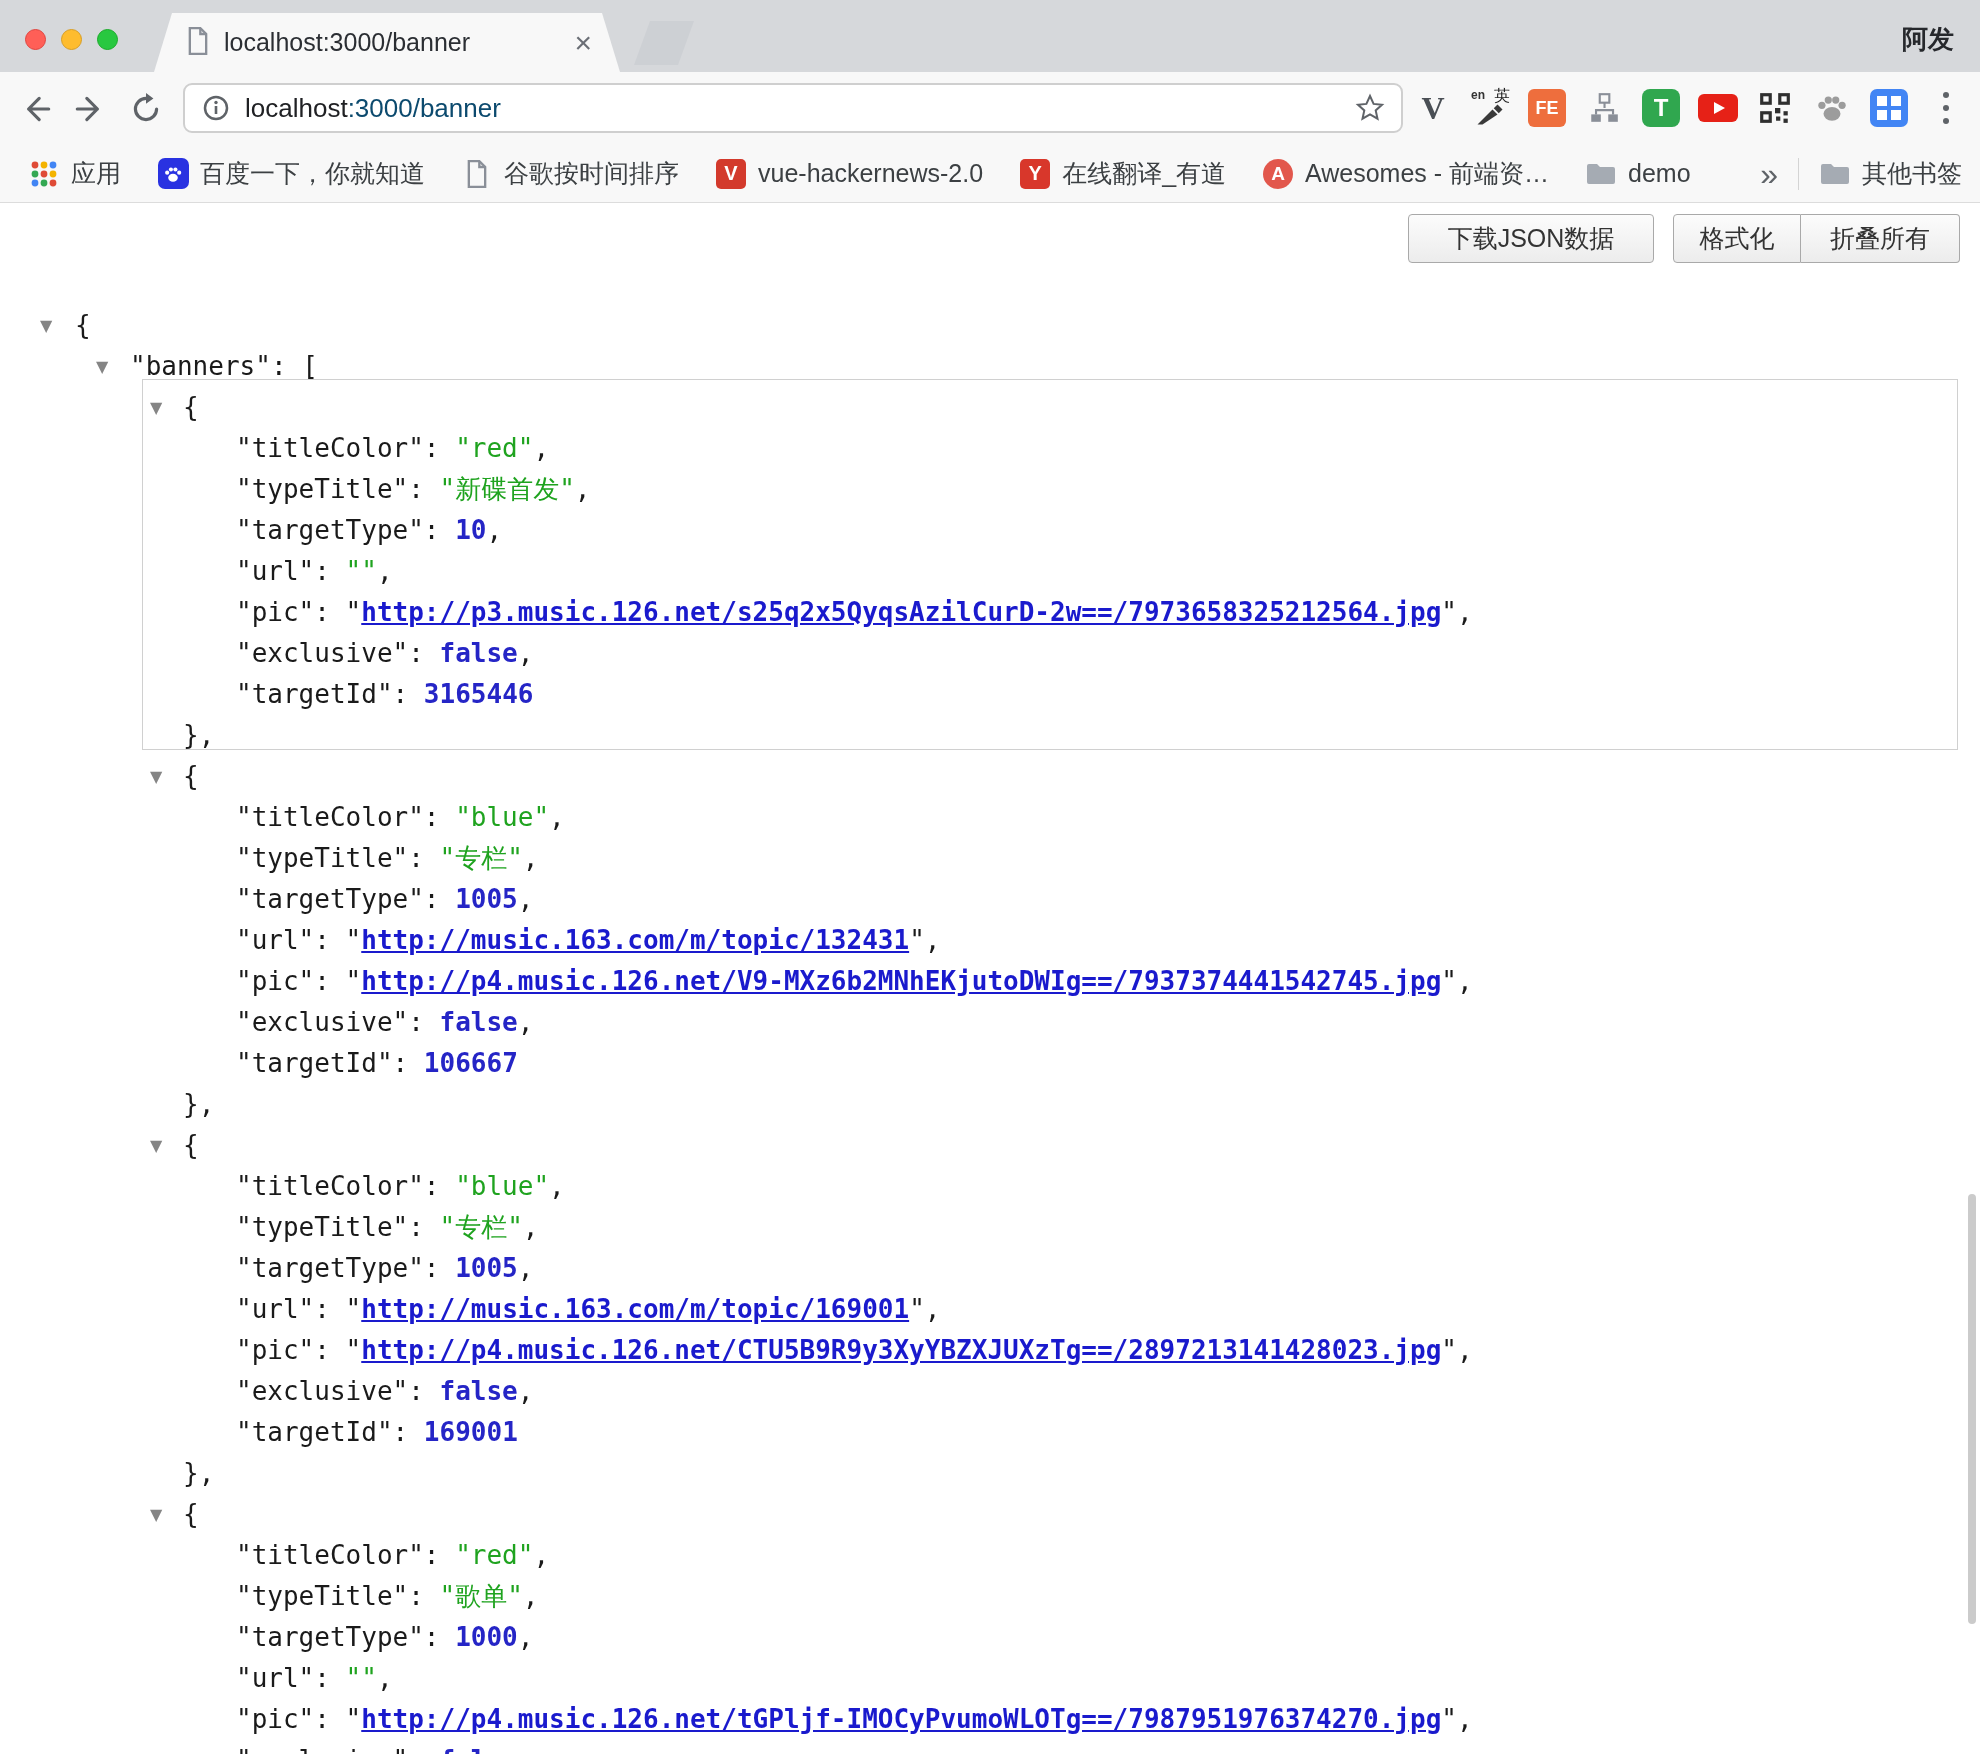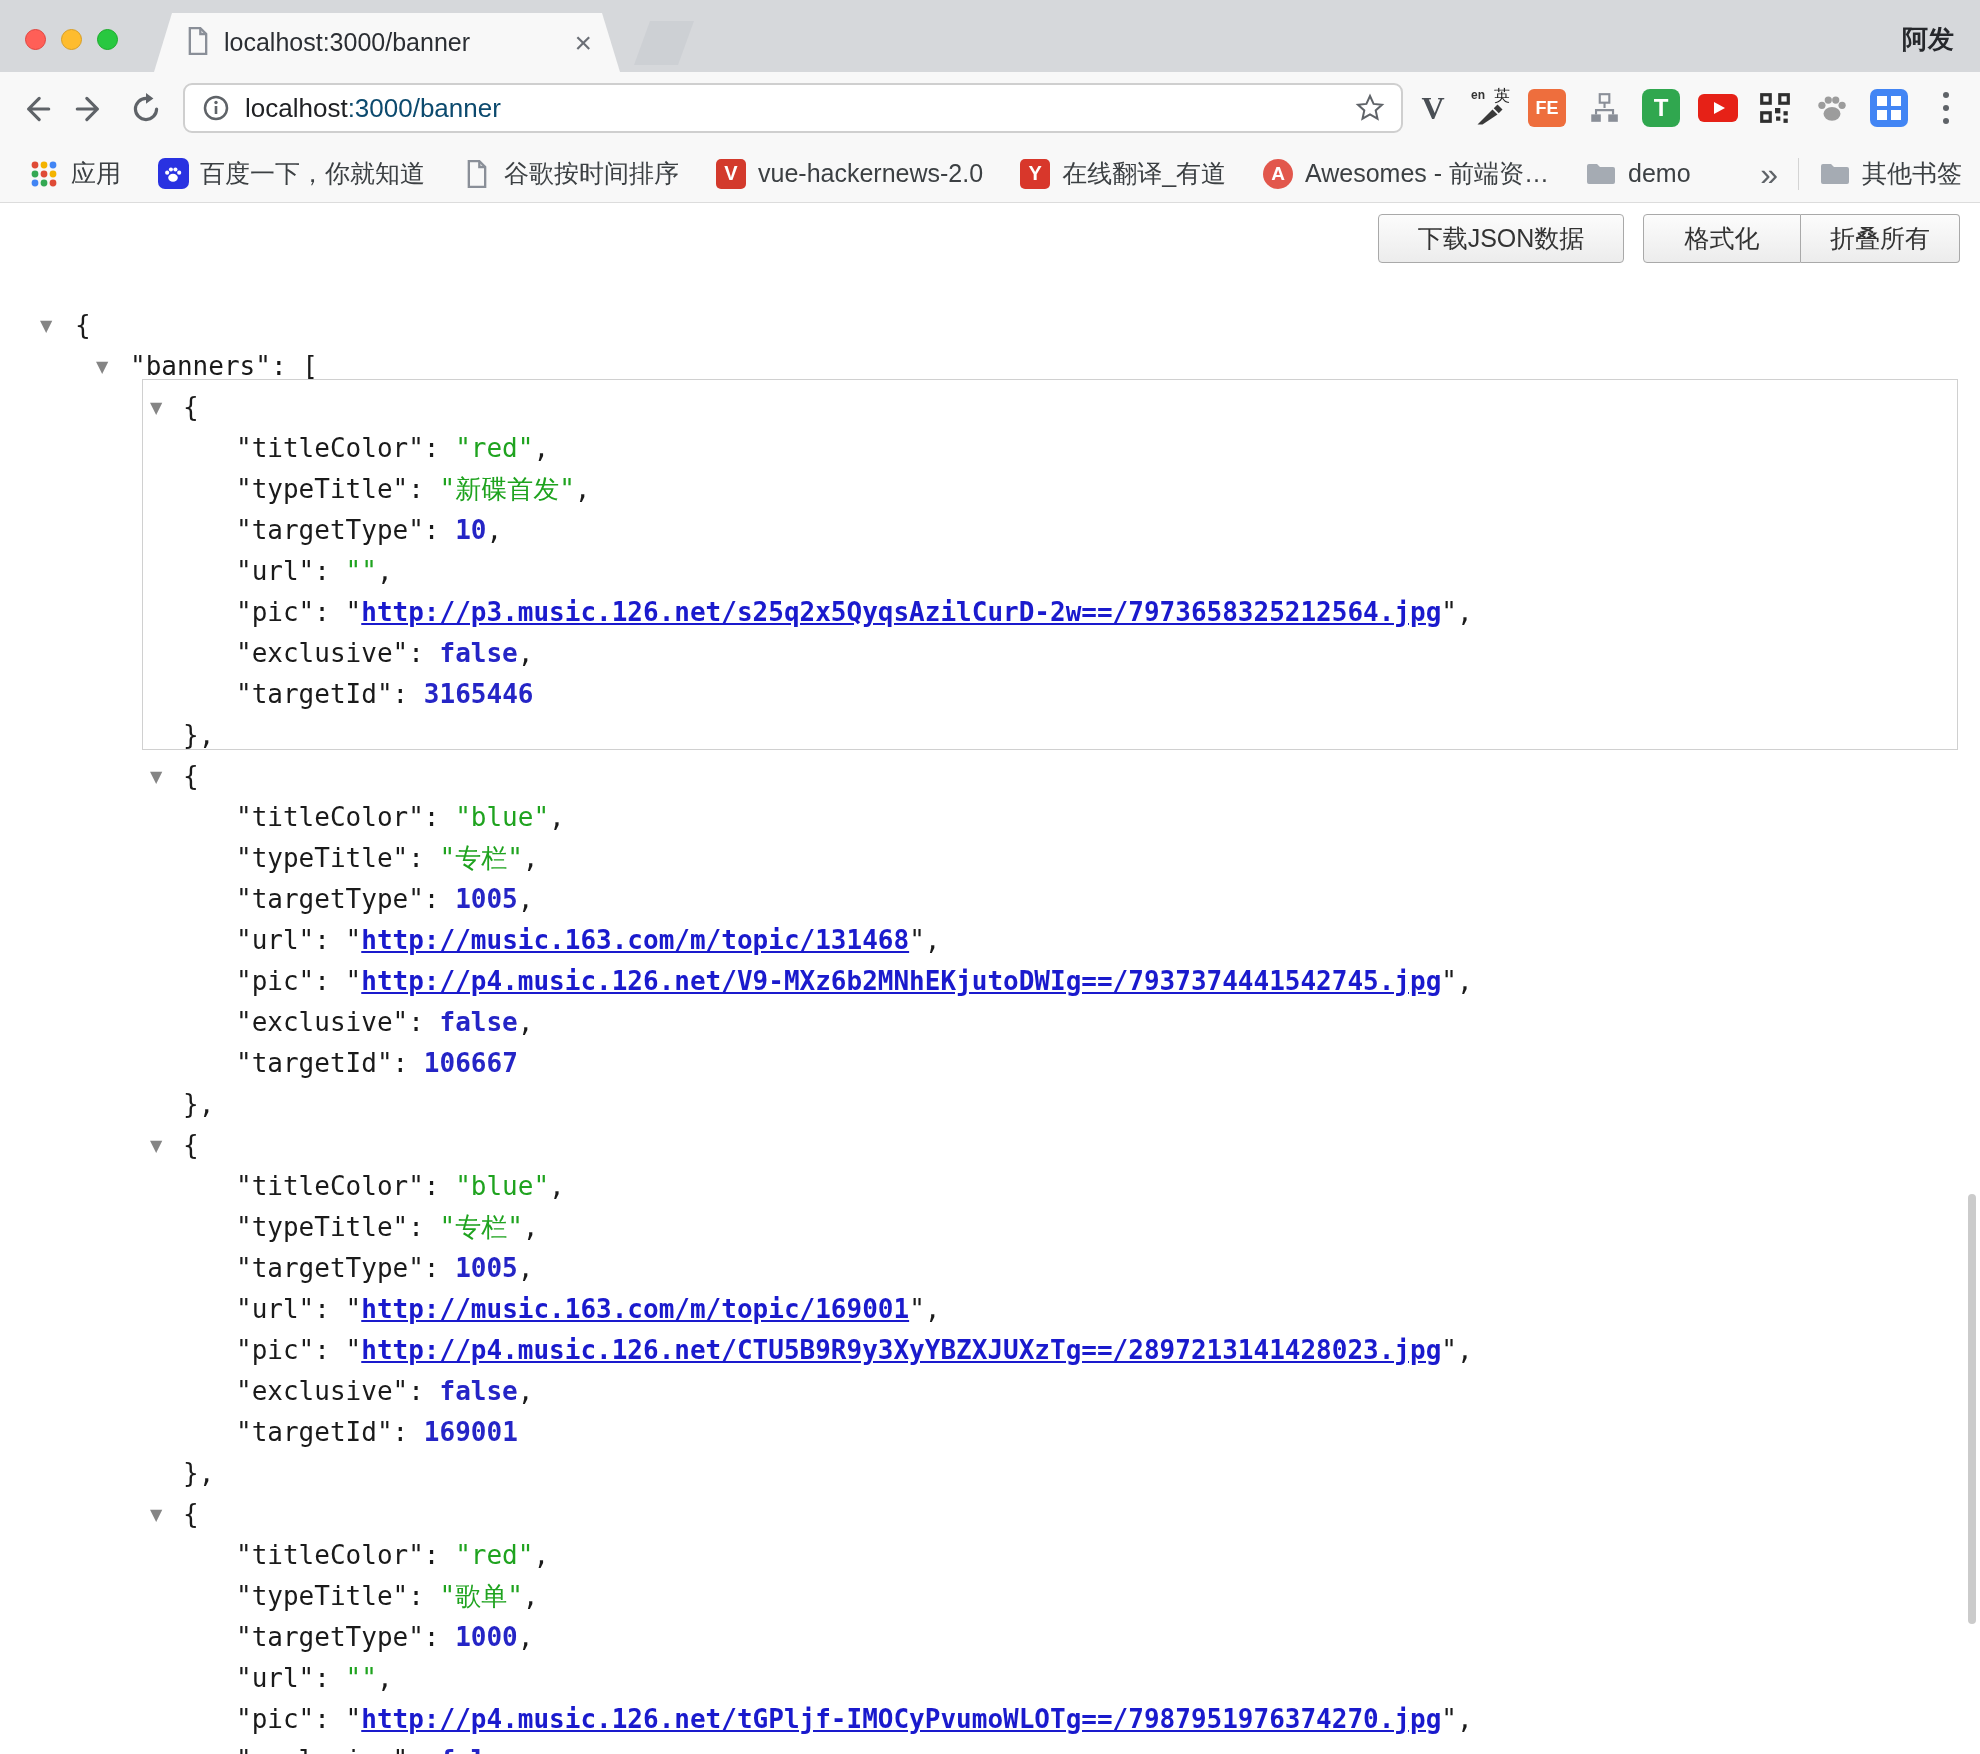--- a/index.html
+++ b/index.html
@@ -56,21 +56,21 @@
   .bm-right{position:absolute;right:18px;top:0;height:100%;display:flex;align-items:center;gap:20px}
   .bm-chevron{font-size:32px;color:#5f6368;cursor:pointer;line-height:1}
   .bm-sep{width:1px;height:32px;background:#d4d4d4}
 
   
   .content{position:absolute;top:203px;left:0;right:0;bottom:0;background:#fff}
   .json-controls{position:absolute;top:11px;right:20px;display:flex}
   .btn{height:49px;font-size:25px;color:#333;background:linear-gradient(#fcfcfc,#ececec);
        border:1px solid #a9a9a9;display:flex;align-items:center;justify-content:center;cursor:pointer;font-family:inherit}
   .btn-download{width:246px;border-radius:4px;margin-right:19px}
-  .btn-format{width:158px;border-radius:4px 0 0 4px}
+  .btn-format{width:128px;border-radius:4px 0 0 4px}
   .btn-collapse{width:159px;border-radius:0 4px 4px 0;border-left:none}
 
   #json-tree{position:absolute;top:102px;left:0;right:0}
   .jline{position:relative;height:41px;line-height:41px;white-space:pre;
          font-family:"DejaVu Sans Mono","Liberation Mono",monospace;font-size:26px}
   .tri{position:absolute;top:0;height:41px;line-height:41px;font-size:16px;color:#858585;
        font-family:"DejaVu Sans",sans-serif;cursor:pointer}
   .jp{color:var(--json-punct,#1a1a1a)}
   .jk{color:var(--json-key,#1a1a1a)}
   .js{color:var(--json-string,#1fa31f)}
@@ -300,21 +300,21 @@
         <div class="jline" style="padding-left: 236px;"><span class="jk">"pic"</span><span class="jp">: </span><span class="jp">"</span><a class="jlnk">http://p3.music.126.net/s25q2x5QyqsAzilCurD-2w==/7973658325212564.jpg</a><span class="jp">"</span><span class="jp">,</span></div>
         <div class="jline" style="padding-left: 236px;"><span class="jk">"exclusive"</span><span class="jp">: </span><span class="jn">false</span><span class="jp">,</span></div>
         <div class="jline" style="padding-left: 236px;"><span class="jk">"targetId"</span><span class="jp">: </span><span class="jn">3165446</span></div>
         <div class="jline" style="padding-left: 183px;"><span class="jp">},</span></div>
       </div>
       <div class="obj">
         <div class="jline" style="padding-left: 183px;"><span class="tri" style="left: 150px;">▼</span><span class="jp">{</span></div>
         <div class="jline" style="padding-left: 236px;"><span class="jk">"titleColor"</span><span class="jp">: </span><span class="js">"blue"</span><span class="jp">,</span></div>
         <div class="jline" style="padding-left: 236px;"><span class="jk">"typeTitle"</span><span class="jp">: </span><span class="js">"专栏"</span><span class="jp">,</span></div>
         <div class="jline" style="padding-left: 236px;"><span class="jk">"targetType"</span><span class="jp">: </span><span class="jn">1005</span><span class="jp">,</span></div>
-        <div class="jline" style="padding-left: 236px;"><span class="jk">"url"</span><span class="jp">: </span><span class="jp">"</span><a class="jlnk">http://music.163.com/m/topic/131468</a><span class="jp">"</span><span class="jp">,</span></div>
+        <div class="jline" style="padding-left: 236px;"><span class="jk">"url"</span><span class="jp">: </span><span class="jp">"</span><a class="jlnk">http://music.163.com/m/topic/132431</a><span class="jp">"</span><span class="jp">,</span></div>
         <div class="jline" style="padding-left: 236px;"><span class="jk">"pic"</span><span class="jp">: </span><span class="jp">"</span><a class="jlnk">http://p4.music.126.net/V9-MXz6b2MNhEKjutoDWIg==/7937374441542745.jpg</a><span class="jp">"</span><span class="jp">,</span></div>
         <div class="jline" style="padding-left: 236px;"><span class="jk">"exclusive"</span><span class="jp">: </span><span class="jn">false</span><span class="jp">,</span></div>
         <div class="jline" style="padding-left: 236px;"><span class="jk">"targetId"</span><span class="jp">: </span><span class="jn">106667</span></div>
         <div class="jline" style="padding-left: 183px;"><span class="jp">},</span></div>
       </div>
       <div class="obj">
         <div class="jline" style="padding-left: 183px;"><span class="tri" style="left: 150px;">▼</span><span class="jp">{</span></div>
         <div class="jline" style="padding-left: 236px;"><span class="jk">"titleColor"</span><span class="jp">: </span><span class="js">"blue"</span><span class="jp">,</span></div>
         <div class="jline" style="padding-left: 236px;"><span class="jk">"typeTitle"</span><span class="jp">: </span><span class="js">"专栏"</span><span class="jp">,</span></div>
         <div class="jline" style="padding-left: 236px;"><span class="jk">"targetType"</span><span class="jp">: </span><span class="jn">1005</span><span class="jp">,</span></div>

